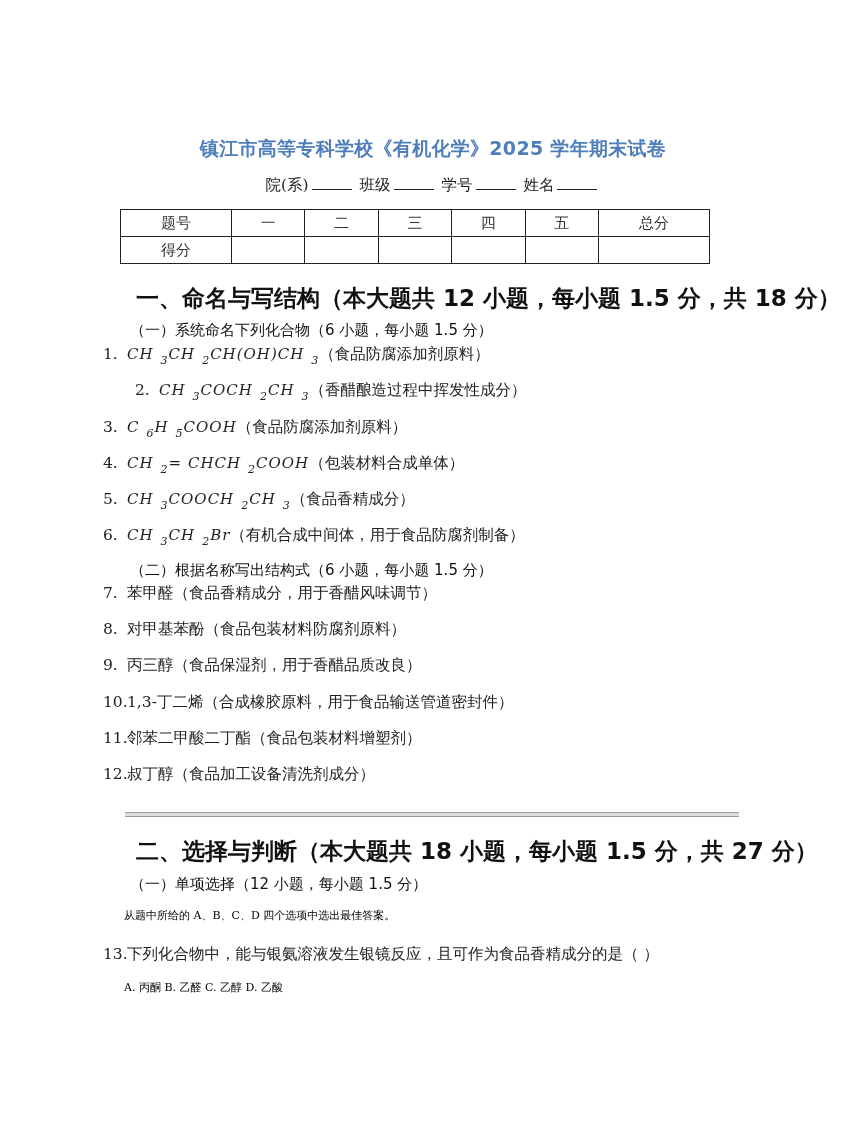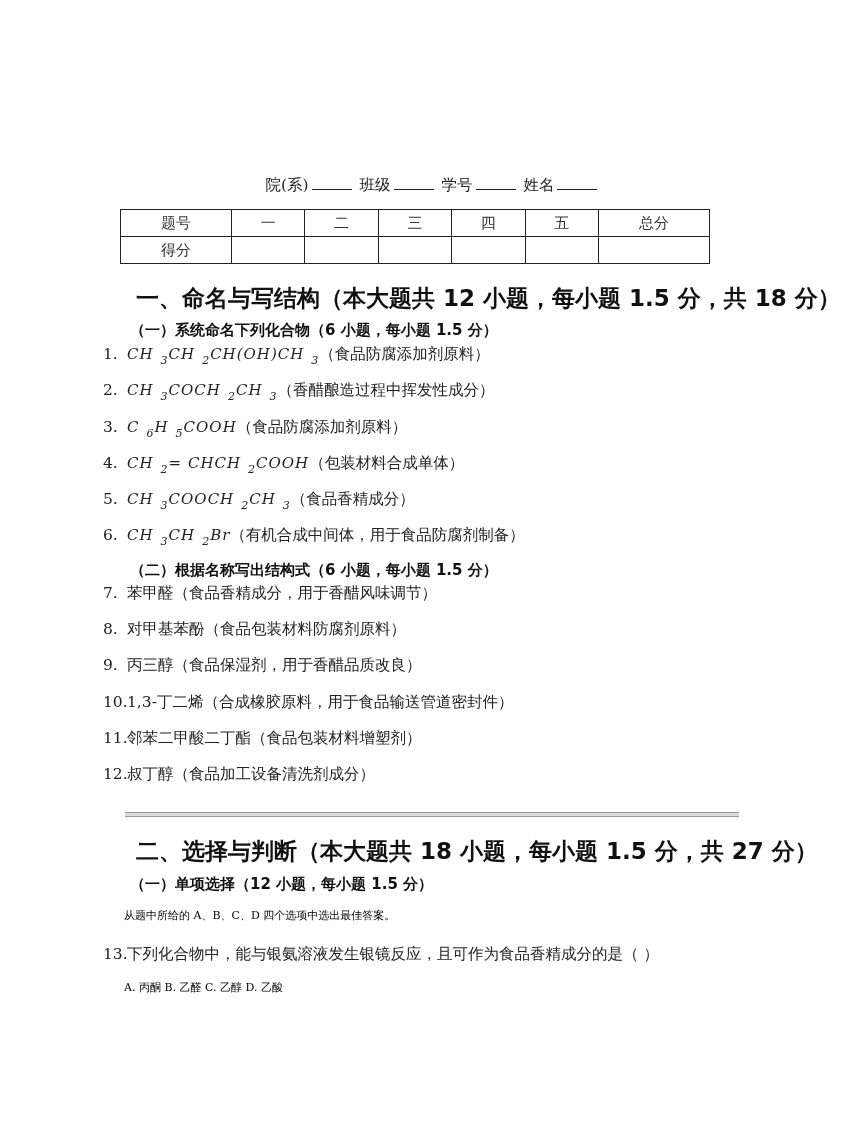--- a/index.html
+++ b/index.html
@@ -16,35 +16,36 @@
 
     table.score { position: absolute; top: 209px; left: 120px; width: 590px; border-collapse: collapse;
                   font-size: 15px; color: #333; }
     table.score td { border: 1px solid #222; height: 26px; text-align: center; padding: 0; }
     table.score td:first-child { width: 110px; }
     table.score td.last { width: 110px; }
 
     .h1 { position: absolute; left: 136px; font-family: "DejaVu Sans", "Liberation Sans", sans-serif;
           font-weight: bold; font-size: 23px; color: #111; }
     .h2 { position: absolute; left: 130px; font-family: "DejaVu Sans", "Liberation Sans", sans-serif;
-          font-weight: bold; font-size: 15px; color: #111; }
+          font-weight: normal; font-size: 15px; color: #111; }
     .item { position: absolute; left: 103px; font-size: 15.5px; color: #222; white-space: nowrap; }
     .item .num { display: inline-block; width: 24px; }
     .item .formula { font-family: "DejaVu Serif", "Liberation Serif", serif; font-style: italic; font-size: 15px; letter-spacing: 1px; }
     .item sub { font-size: 11px; font-style: italic; vertical-align: -5px; margin-left: 7px; }
     .plain { position: absolute; left: 124px; font-size: 11px; color: #000000; white-space: nowrap; }
 
     .rule { position: absolute; left: 125px; top: 812px; width: 614px; height: 3px;
             border-top: 1px solid #9a9a9a; border-bottom: 1px solid #9a9a9a; background: #dcdcdc; }
   </style>
 </head>
 <body>
 
 <div class="page">
 
+  <div class="title">镇江市高等专科学校《有机化学》2025 学年期末试卷</div>
 
   <div class="info">
     <span>院(系)</span><span class="blank"></span>
     <span>班级</span><span class="blank"></span>
     <span>学号</span><span class="blank"></span>
     <span>姓名</span><span class="blank"></span>
   </div>
 
   <table class="score">
     <tbody>
@@ -68,21 +69,21 @@
     </tr>
   </tbody>
     </table>
 
   <div class="h1" style="top:283px;">一、命名与写结构（本大题共 12 小题，每小题 1.5 分，共 18 分）</div>
   <div class="h2" style="top:321px;">（一）系统命名下列化合物（6 小题，每小题 1.5 分）</div>
 
   <div class="item" style="top:344px;">
     <span class="num">1.</span><span class="formula"><span>CH</span><sub>3</sub><span>CH</span><sub>2</sub><span>CH(OH)CH</span><sub>3</sub></span><span>（食品防腐添加剂原料）</span>
   </div>
-  <div class="item" style="top:380px;">
+  <div class="item" style="top:380px;margin-left:32px;">
     <span class="num">2.</span><span class="formula"><span>CH</span><sub>3</sub><span>COCH</span><sub>2</sub><span>CH</span><sub>3</sub></span><span>（香醋酿造过程中挥发性成分）</span>
   </div>
   <div class="item" style="top:417px;">
     <span class="num">3.</span><span class="formula"><span>C</span><sub>6</sub><span>H</span><sub>5</sub><span>COOH</span></span><span>（食品防腐添加剂原料）</span>
   </div>
   <div class="item" style="top:453px;">
     <span class="num">4.</span><span class="formula"><span>CH</span><sub>2</sub><span>= CHCH</span><sub>2</sub><span>COOH</span></span><span>（包装材料合成单体）</span>
   </div>
   <div class="item" style="top:489px;">
     <span class="num">5.</span><span class="formula"><span>CH</span><sub>3</sub><span>COOCH</span><sub>2</sub><span>CH</span><sub>3</sub></span><span>（食品香精成分）</span>

